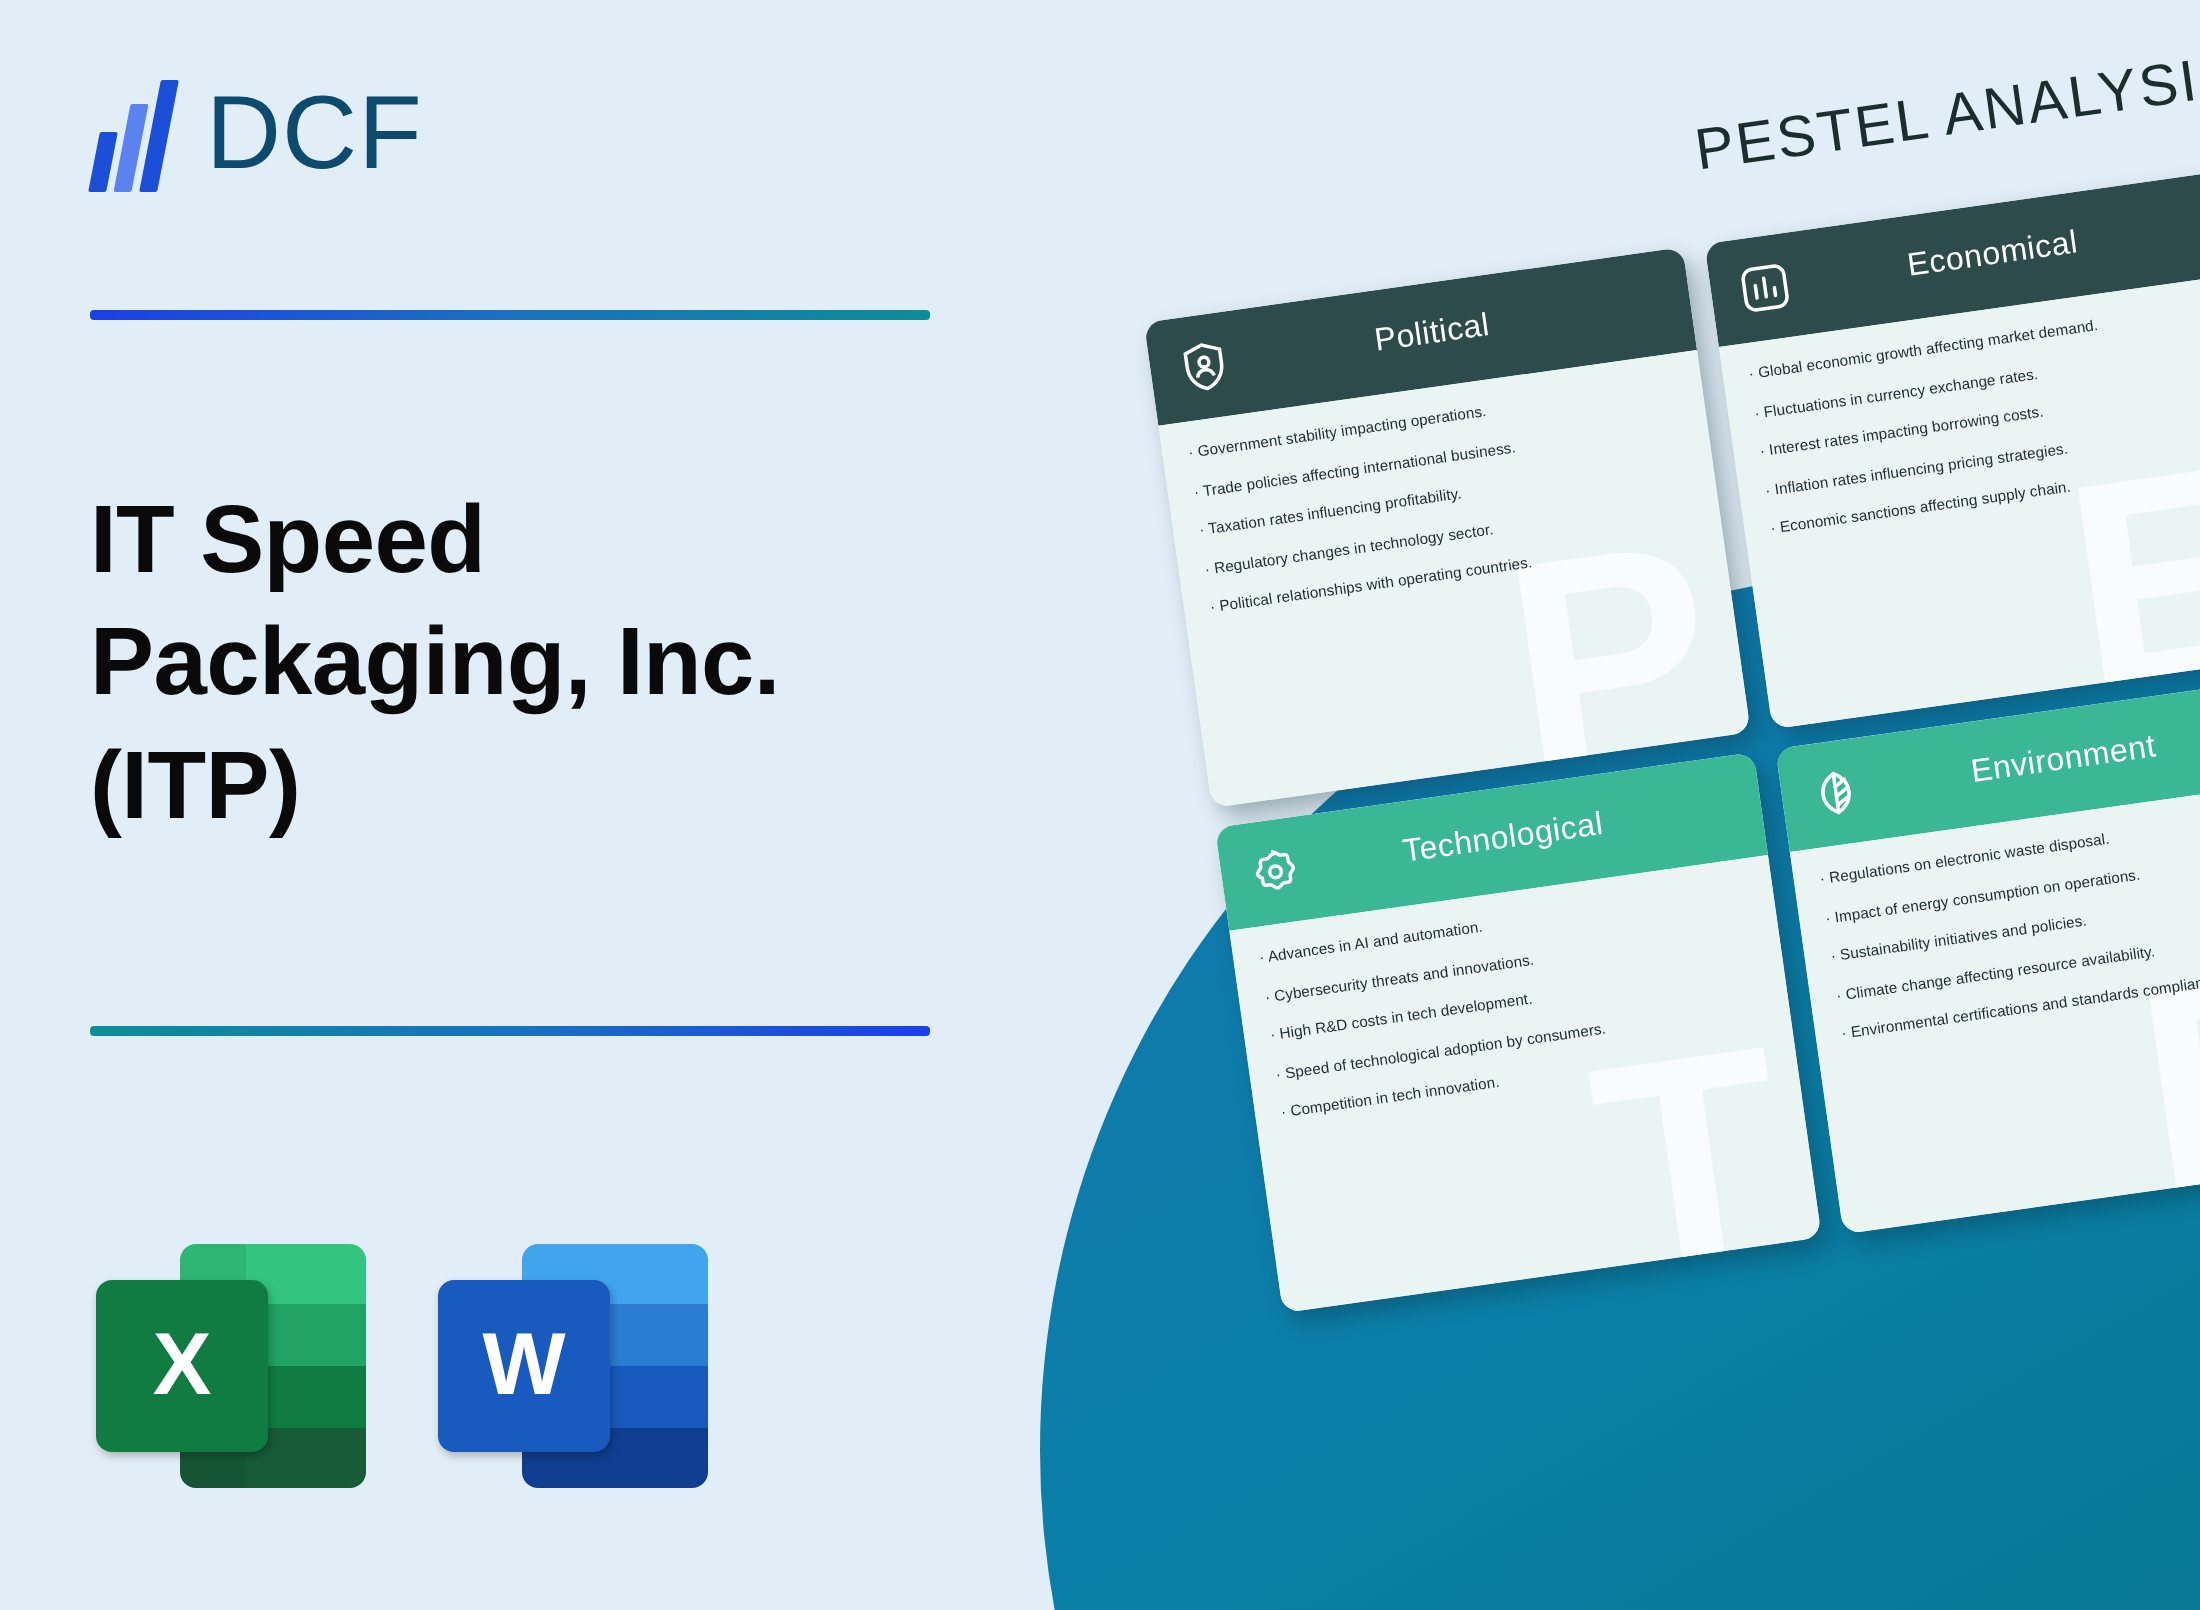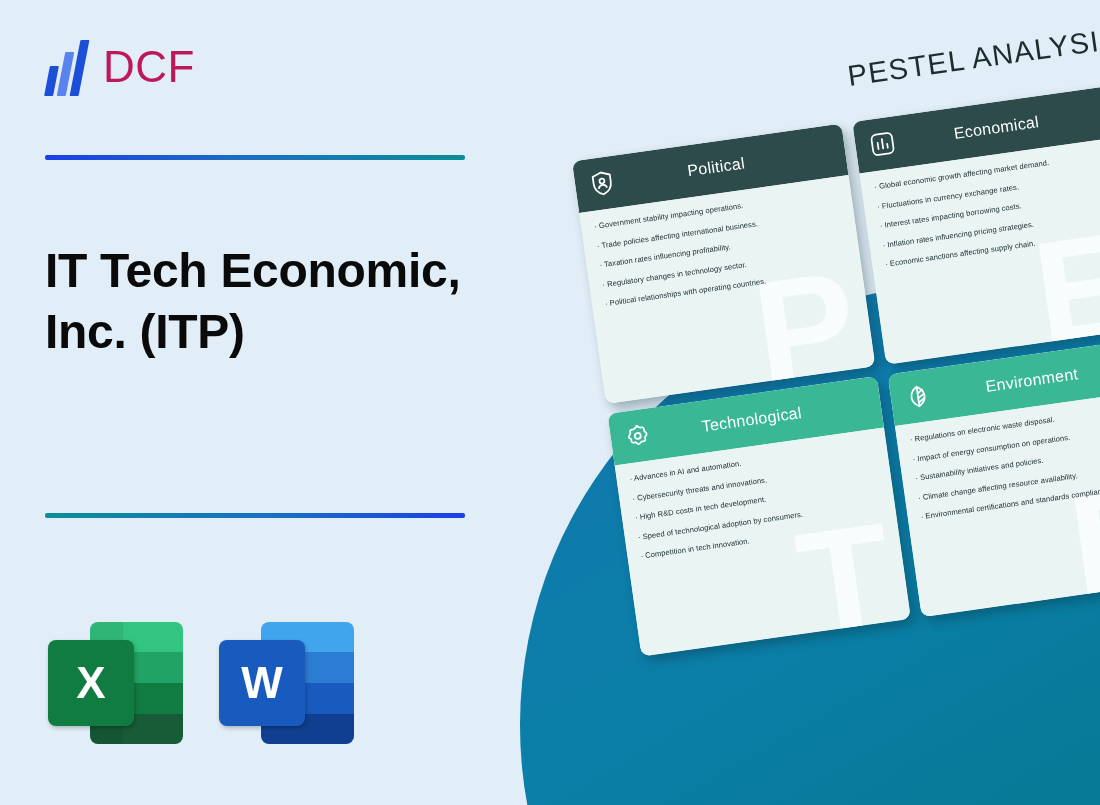--- a/index.html
+++ b/index.html
@@ -30,23 +30,23 @@
     position:absolute;
     bottom:0;
     width:9px;
     transform:skewX(-11deg);
     border-radius:1px;
   }
   .logo-bar.b1 { left:2px;  height:30px; background:#1b4fd8; }
   .logo-bar.b2 { left:16px; height:44px; background:#5b83ef; }
   .logo-bar.b3 { left:30px; height:56px; background:#1b4fd8; }
   .logo-text {
-    font-size:44px;
+    font-size:52px;
     font-weight:500;
-    color:#be185d;
+    color:#0c4a6e;
     letter-spacing:0.5px;
     line-height:1;
   }
 
   .divider {
     position:absolute;
     left:45px;
     width:420px;
     height:5px;
     border-radius:2px;
@@ -228,21 +228,21 @@
     <div class="logo-mark">
       <div class="logo-bar b1"></div>
       <div class="logo-bar b2"></div>
       <div class="logo-bar b3"></div>
     </div>
     <div class="logo-text">DCF</div>
   </div>
 
   <div class="divider top"></div>
 
-  <h1 class="page-title">IT Tech Economic, Inc. (ITP)</h1>
+  <h1 class="page-title">IT Speed Packaging, Inc. (ITP)</h1>
 
   <div class="divider bottom"></div>
 
   <div class="office-icons">
     <div class="office-icon xl">
       <div class="oi-sheet">
         <div class="band r1"></div>
           <div class="band r2"></div>
         <div class="band r3"></div>
           <div class="band r4"></div>

